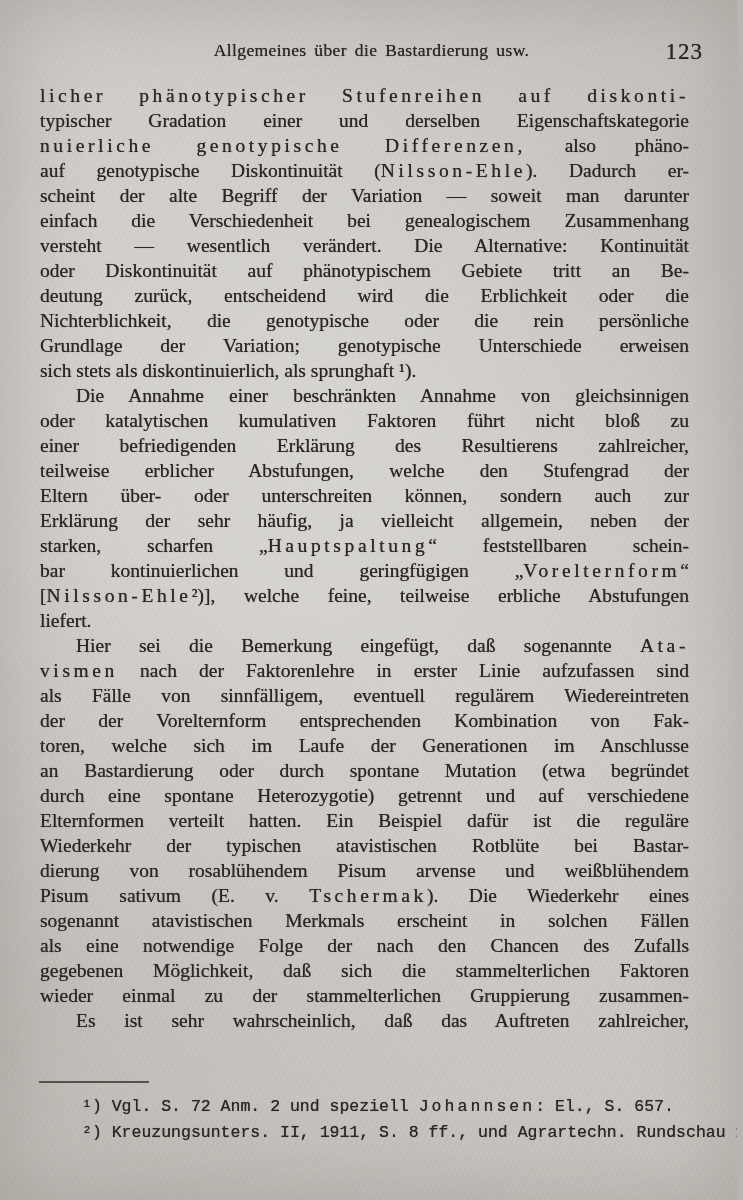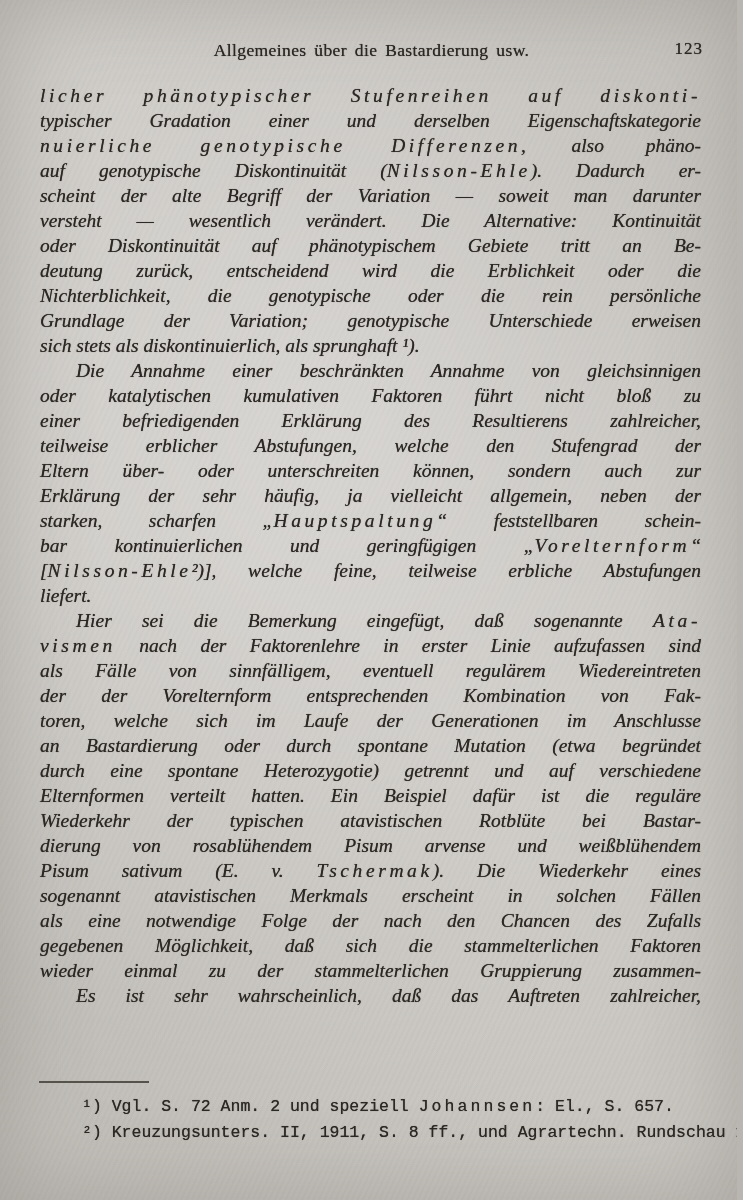--- a/index.html
+++ b/index.html
@@ -36,29 +36,28 @@
     left: 50%;
     transform: translateX(-50%);
     white-space: nowrap;
     letter-spacing: 0.4px;
     word-spacing: 3px;
   }
   .page-number {
     position: absolute;
     right: 0;
     top: -1px;
-    font-size: 17px;
+    font-size: 23px;
     letter-spacing: 1px;
   }
   .body {
     position: absolute;
     top: 83px;
     left: 40px;
-    right: 36px;
-    font-style: italic;
+    right: 48px;
   }
   .line {
     font-size: 19.5px;
     line-height: 25px;
     height: 25px;
     white-space: nowrap;
     text-align: justify;
     text-align-last: justify;
     overflow: visible;
   }
@@ -103,20 +102,21 @@
     <span class="page-number">123</span>
   </div>
 
   <div class="body" id="body">
       <div class="paragraph">
         <div class="line"><span class="sp">licher phänotypischer Stufenreihen auf diskonti-</span></div>
         <div class="line"><span>typischer Gradation einer und derselben Eigenschaftskategorie</span></div>
         <div class="line"><span class="sp">nuierliche genotypische Differenzen,</span><span> also phäno-</span></div>
         <div class="line"><span>auf genotypische Diskontinuität (</span><span class="sp">Nilsson-Ehle</span><span>). Dadurch er-</span></div>
         <div class="line"><span>scheint der alte Begriff der Variation — soweit man darunter</span></div>
+        <div class="line"><span>einfach die Verschiedenheit bei genealogischem Zusammenhang</span></div>
         <div class="line"><span>versteht — wesentlich verändert. Die Alternative: Kontinuität</span></div>
         <div class="line"><span>oder Diskontinuität auf phänotypischem Gebiete tritt an Be-</span></div>
         <div class="line"><span>deutung zurück, entscheidend wird die Erblichkeit oder die</span></div>
         <div class="line"><span>Nichterblichkeit, die genotypische oder die rein persönliche</span></div>
         <div class="line"><span>Grundlage der Variation; genotypische Unterschiede erweisen</span></div>
         <div class="line flush"><span>sich stets als diskontinuierlich, als sprunghaft ¹).</span></div>
       </div>
       <div class="paragraph">
         <div class="line indent"><span>Die Annahme einer beschränkten Annahme von gleichsinnigen</span></div>
         <div class="line"><span>oder katalytischen kumulativen Faktoren führt nicht bloß zu</span></div>

